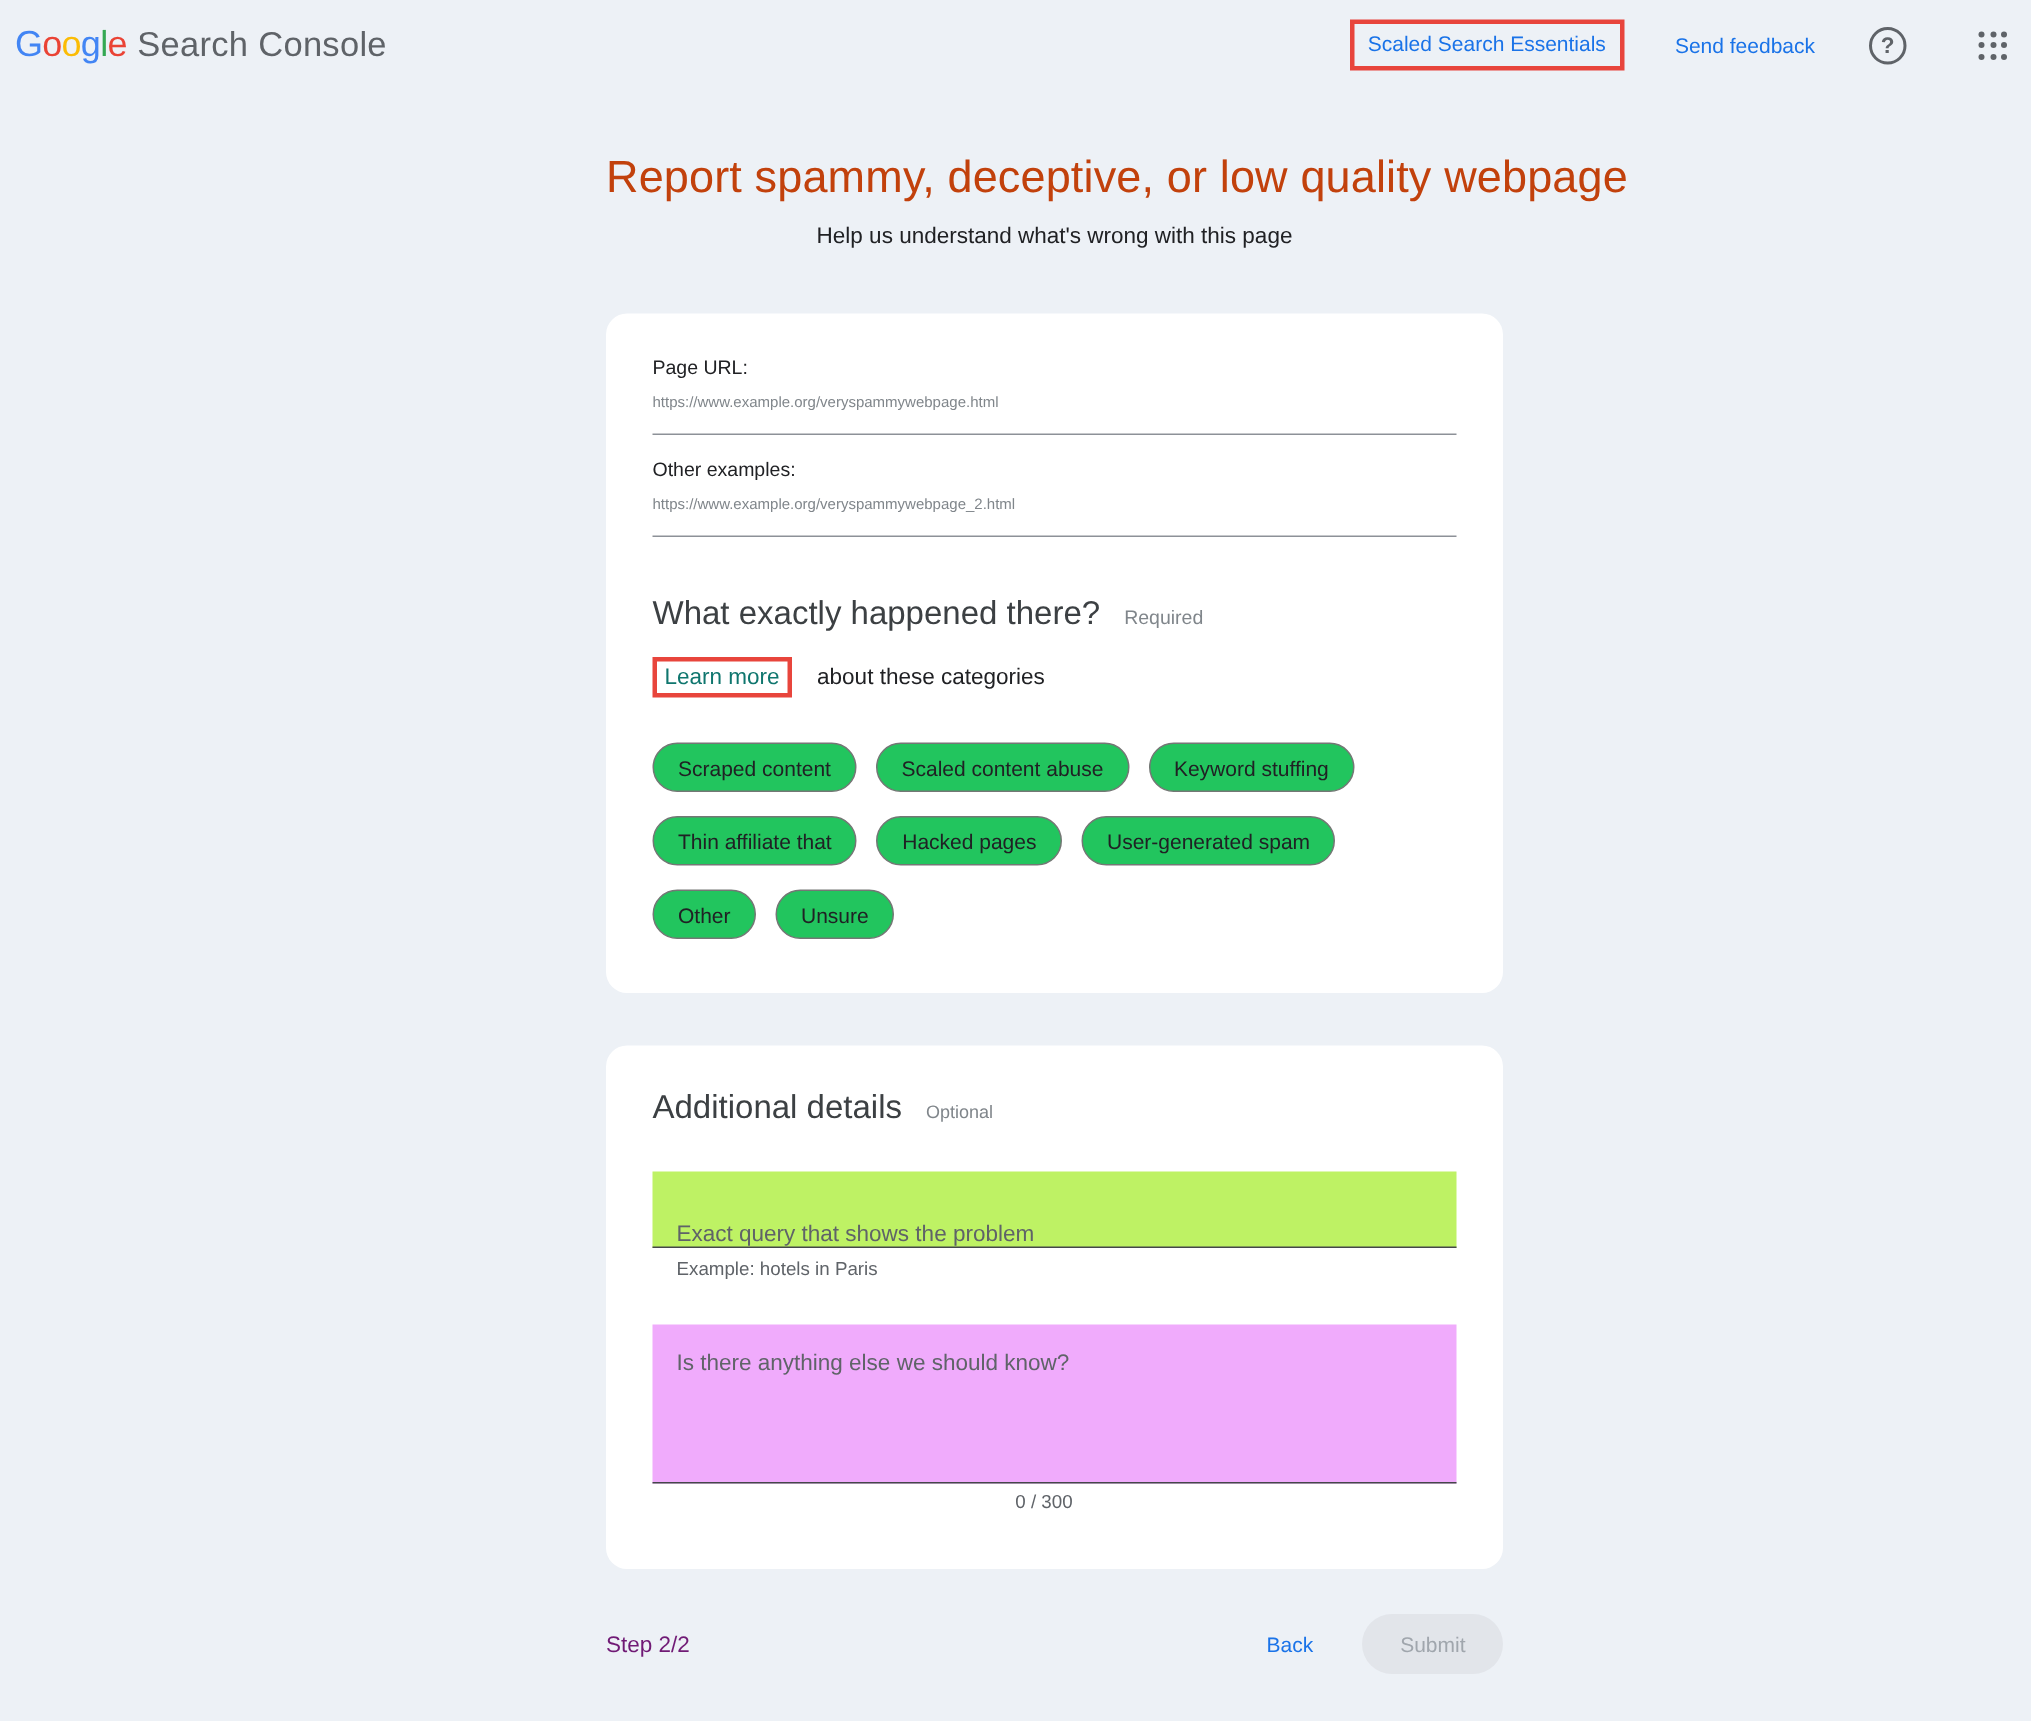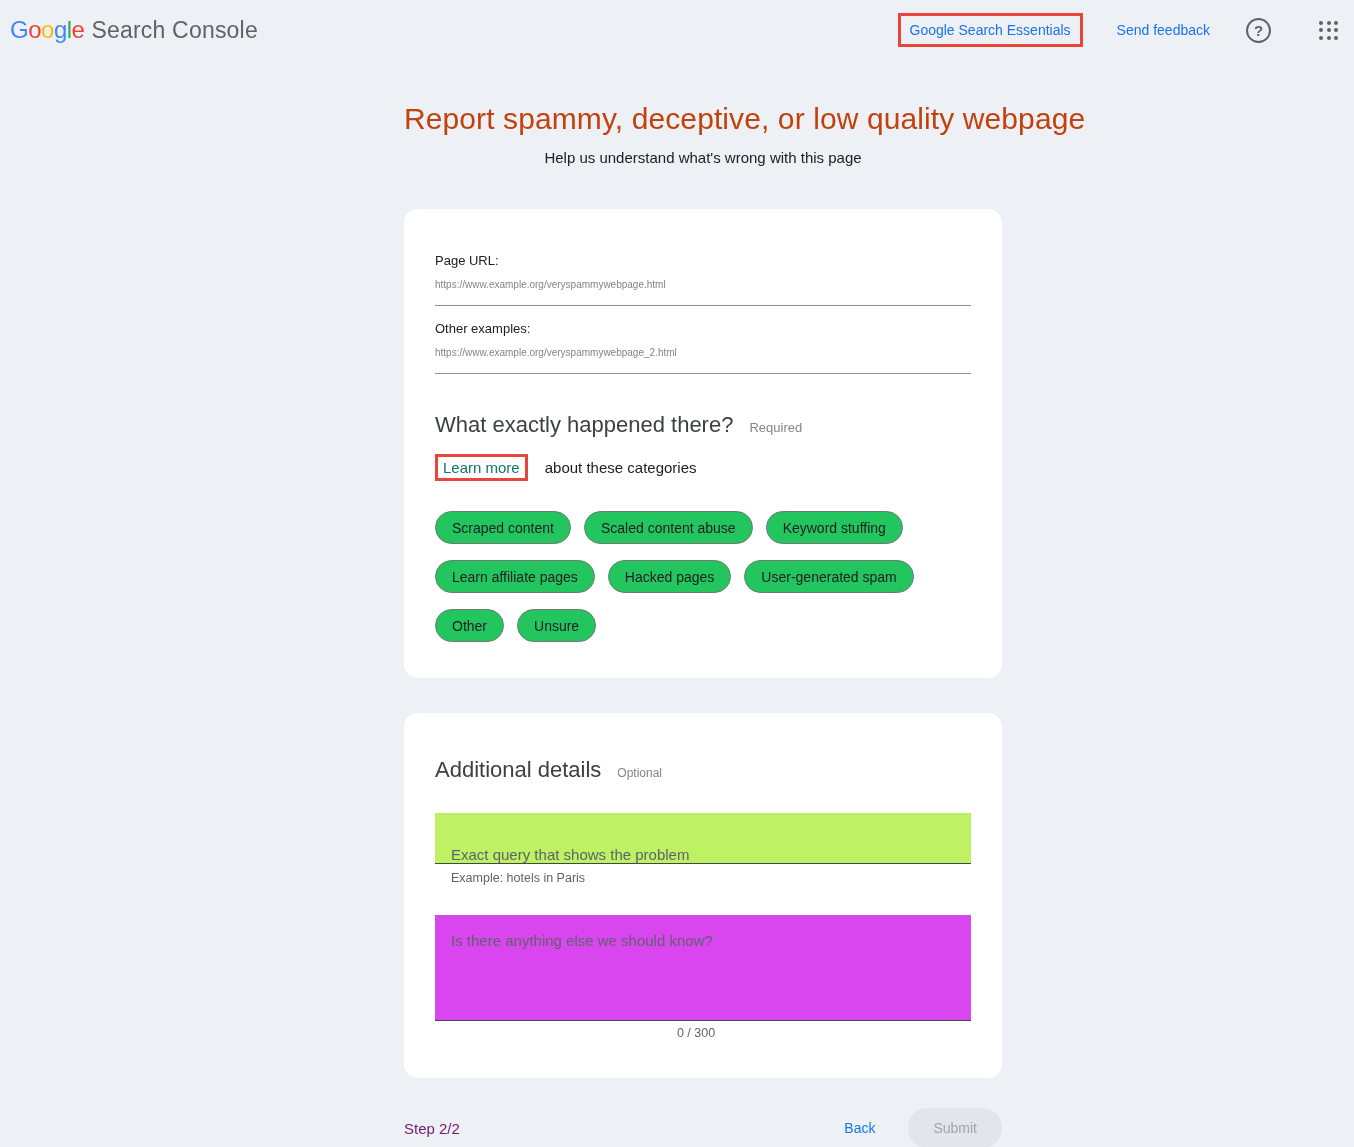--- a/index.html
+++ b/index.html
@@ -58,21 +58,21 @@
   .page-title {
     font-size: 30px; font-weight: 400; color: #c2410c;
     white-space: nowrap; letter-spacing: 0.1px;
   }
   .page-subtitle { margin-top: 13px; font-size: 15px; color: #202124; white-space: nowrap; }
 
   
   .card {
     background: #ffffff;
     border-radius: 14px;
-    padding: 44px 31px 36px 31px;
+    padding: 28px 31px 36px 31px;
     width: 598px;
   }
   .card-1 { margin-top: 43px; }
   .card-2 { margin-top: 35px; padding-bottom: 38px; }
 
   .url-field .f-label { font-size: 13px; font-weight: 500; color: #202124; }
   .url-field .f-line { border-bottom: 1px solid #8d9198; padding-bottom: 13px; margin-top: 6px; }
   .url-field input {
     border: none; outline: none; background: transparent;
     font-family: "Liberation Sans", sans-serif;
@@ -109,21 +109,21 @@
     display: flex; align-items: flex-end; padding: 0 16px;
   }
   .query-field input {
     width: 100%; border: none; outline: none; background: transparent;
     font-family: "Liberation Sans", sans-serif; font-size: 15px; color: #202124;
   }
   .query-field input::placeholder, .notes-field textarea::placeholder { color: #5f6368; opacity: 1; }
   .query-hint { margin-top: 7px; padding-left: 16px; font-size: 12.5px; color: #5f6368; }
 
   .notes-field {
-    margin-top: 30px; background: #d946ef;
+    margin-top: 30px; background: #f0abfc;
     height: 106px; border-bottom: 1px solid #44474a;
   }
   .notes-field textarea {
     width: 100%; height: 100%; border: none; outline: none; background: transparent;
     resize: none; padding: 17px 16px;
     font-family: "Liberation Sans", sans-serif; font-size: 15px; color: #202124;
   }
   .char-counter { margin-top: 5px; text-align: center; padding-right: 14px; font-size: 12.5px; color: #5f6368; }
 
   
@@ -148,21 +148,21 @@
       <span class="lg c1">o</span>
       <span class="lg c2">o</span>
       <span class="lg c3">g</span>
       <span class="lg c4">l</span>
       <span class="lg c5">e</span>
     <span class="product">Search Console</span>
   </div>
 
   <div class="topbar-right">
     <span class="red-annotation">
-      <a href="#" class="top-link">Google Search Essentials</a>
+      <a href="#" class="top-link">Scaled Search Essentials</a>
     </span>
     <a href="#" class="top-link feedback">Send feedback</a>
     <button class="help-btn">
         <span>?</span>
       </button>
     <button class="apps-btn">
       <i></i>
         <i></i>
         <i></i>
         <i></i>
@@ -205,21 +205,21 @@
     <span class="learn-box">
       <a href="#" class="learn-link">Learn more</a>
     </span>
     <span class="learn-suffix">about these categories</span>
   </div>
 
   <div class="chips">
     <button class="chip">Scraped content</button>
     <button class="chip">Scaled content abuse</button>
     <button class="chip">Keyword stuffing</button>
-    <button class="chip">Learn affiliate pages</button>
+    <button class="chip">Thin affiliate that</button>
     <button class="chip">Hacked pages</button>
     <button class="chip">User-generated spam</button>
     <button class="chip">Other</button>
     <button class="chip">Unsure</button>
   </div>
 </section>
 
 <section class="content-col card card-2">
   <div class="d-head-row">
     <h2 class="d-heading">Additional details</h2>

